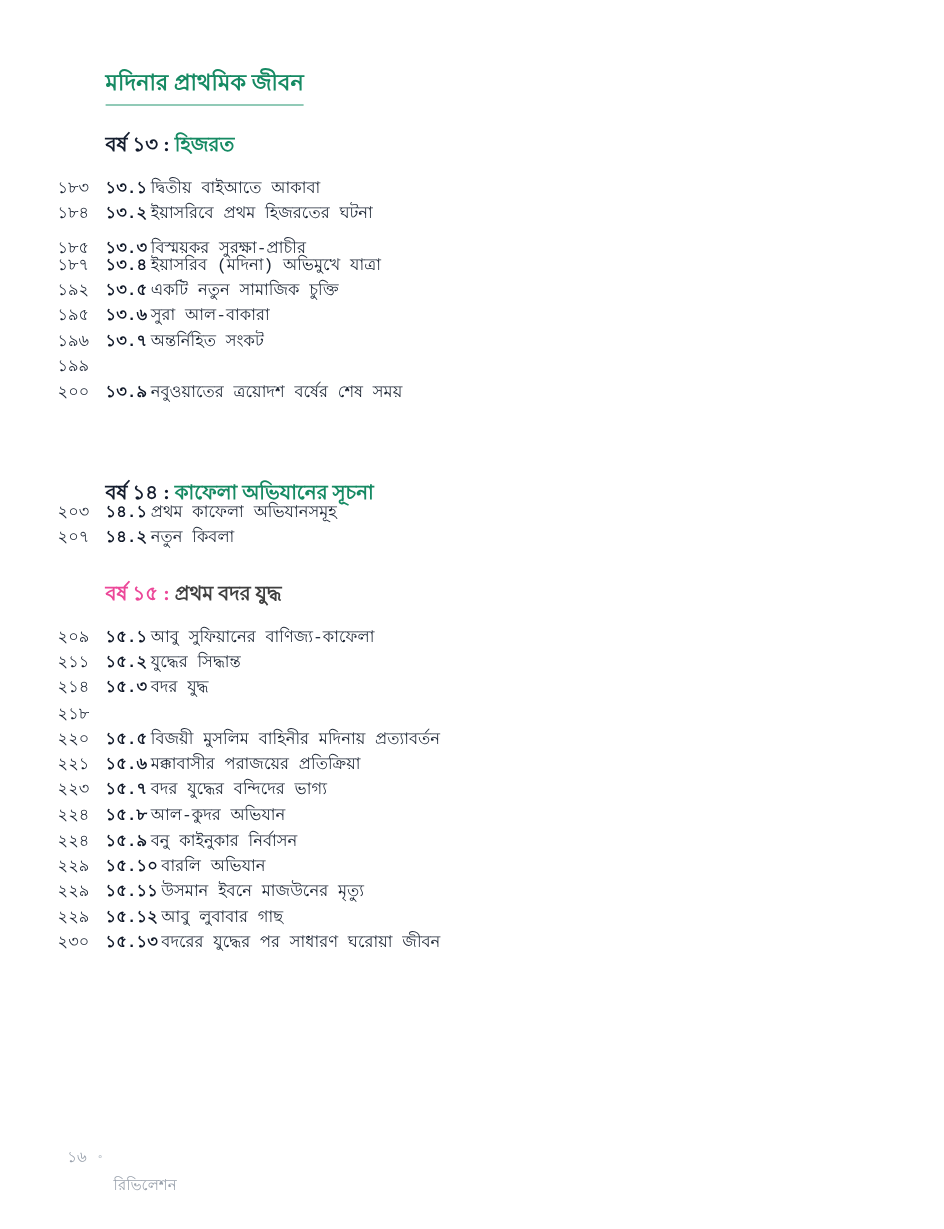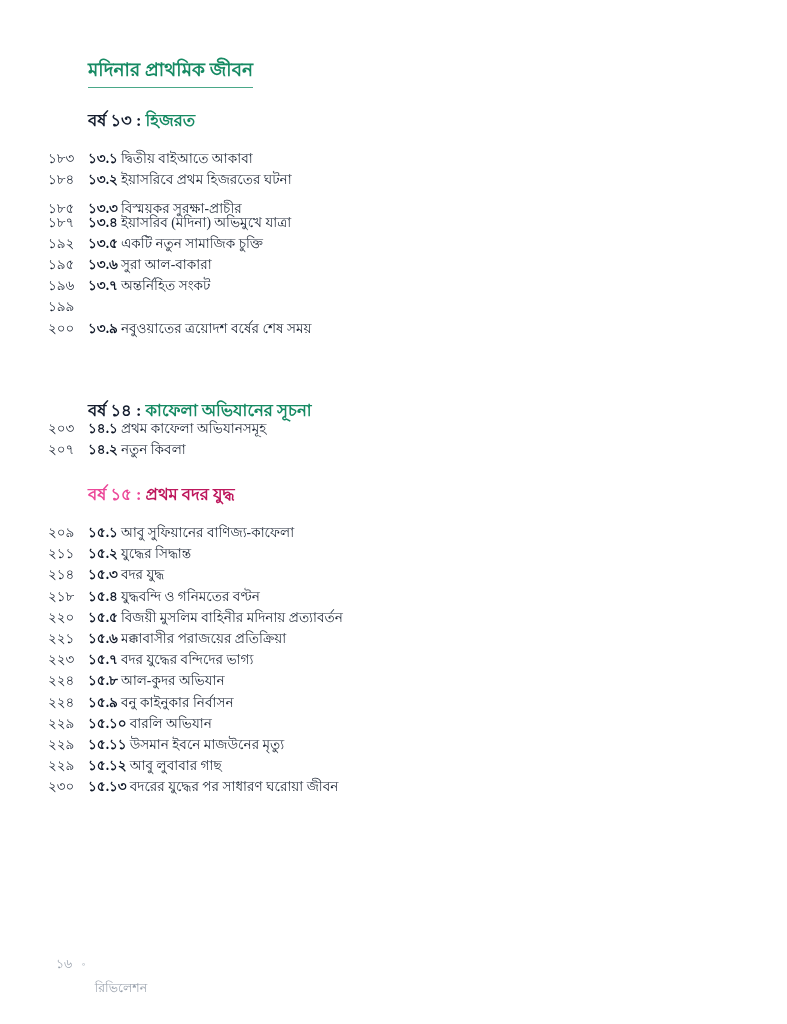--- a/index.html
+++ b/index.html
@@ -64,20 +64,21 @@
     color: #168a63;
   }
 
   
   .entry {
     position: absolute;
     left: 0;
     width: 787px;
     height: 21px;
     display: block;
+    font-family: Liberation Mono, monospace;
   }
   .entry .page-no {
     position: absolute;
     left: 48px;
     width: 38px;
     text-align: left;
     font-size: 13.5px;
     font-weight: normal;
     color: #1b2433;
     line-height: 21px;
@@ -175,36 +176,35 @@
         </div>
         <div class="year-heading" style="top: 400px;"><span class="year-label" style="color: rgb(20, 29, 46);">বর্ষ ১৪ :</span> <span class="year-name" style="color: rgb(22, 138, 99);">কাফেলা অভিযানের সূচনা</span></div>
         <div class="entry" style="top: 418px;">
           <span class="page-no">২০৩</span>
           <span class="entry-body"><span class="entry-num">১৪.১</span><span class="entry-title">প্রথম কাফেলা অভিযানসমূহ</span></span>
         </div>
         <div class="entry" style="top: 439.2px;">
           <span class="page-no">২০৭</span>
           <span class="entry-body"><span class="entry-num">১৪.২</span><span class="entry-title">নতুন কিবলা</span></span>
         </div>
-        <div class="year-heading" style="top: 484px;"><span class="year-label" style="color: #ec4899;">বর্ষ ১৫ :</span> <span class="year-name" style="color: #be185d;">প্রথম বদর যুদ্ধ</span></div>
+        <div class="year-heading" style="top: 484px;"><span class="year-label" style="color: #ec4899;">বর্ষ ১৫ :</span> <span class="year-name" style="color: #404040;">প্রথম বদর যুদ্ধ</span></div>
         <div class="entry" style="top: 522px;">
           <span class="page-no">২০৯</span>
           <span class="entry-body"><span class="entry-num">১৫.১</span><span class="entry-title">আবু সুফিয়ানের বাণিজ্য-কাফেলা</span></span>
         </div>
         <div class="entry" style="top: 543.2px;">
           <span class="page-no">২১১</span>
           <span class="entry-body"><span class="entry-num">১৫.২</span><span class="entry-title">যুদ্ধের সিদ্ধান্ত</span></span>
         </div>
         <div class="entry" style="top: 564.4px;">
           <span class="page-no">২১৪</span>
           <span class="entry-body"><span class="entry-num">১৫.৩</span><span class="entry-title">বদর যুদ্ধ</span></span>
         </div>
         <div class="entry" style="top: 585.6px;">
           <span class="page-no">২১৮</span>
-          <span class="entry-body"><span class="entry-num">১৫.৪</span><span class="entry-title">যুদ্ধবন্দি ও গনিমতের বণ্টন</span></span>
         </div>
         <div class="entry" style="top: 606.8px;">
           <span class="page-no">২২০</span>
           <span class="entry-body"><span class="entry-num">১৫.৫</span><span class="entry-title">বিজয়ী মুসলিম বাহিনীর মদিনায় প্রত্যাবর্তন</span></span>
         </div>
         <div class="entry" style="top: 628px;">
           <span class="page-no">২২১</span>
           <span class="entry-body"><span class="entry-num">১৫.৬</span><span class="entry-title">মক্কাবাসীর পরাজয়ের প্রতিক্রিয়া</span></span>
         </div>
         <div class="entry" style="top: 649.2px;">

